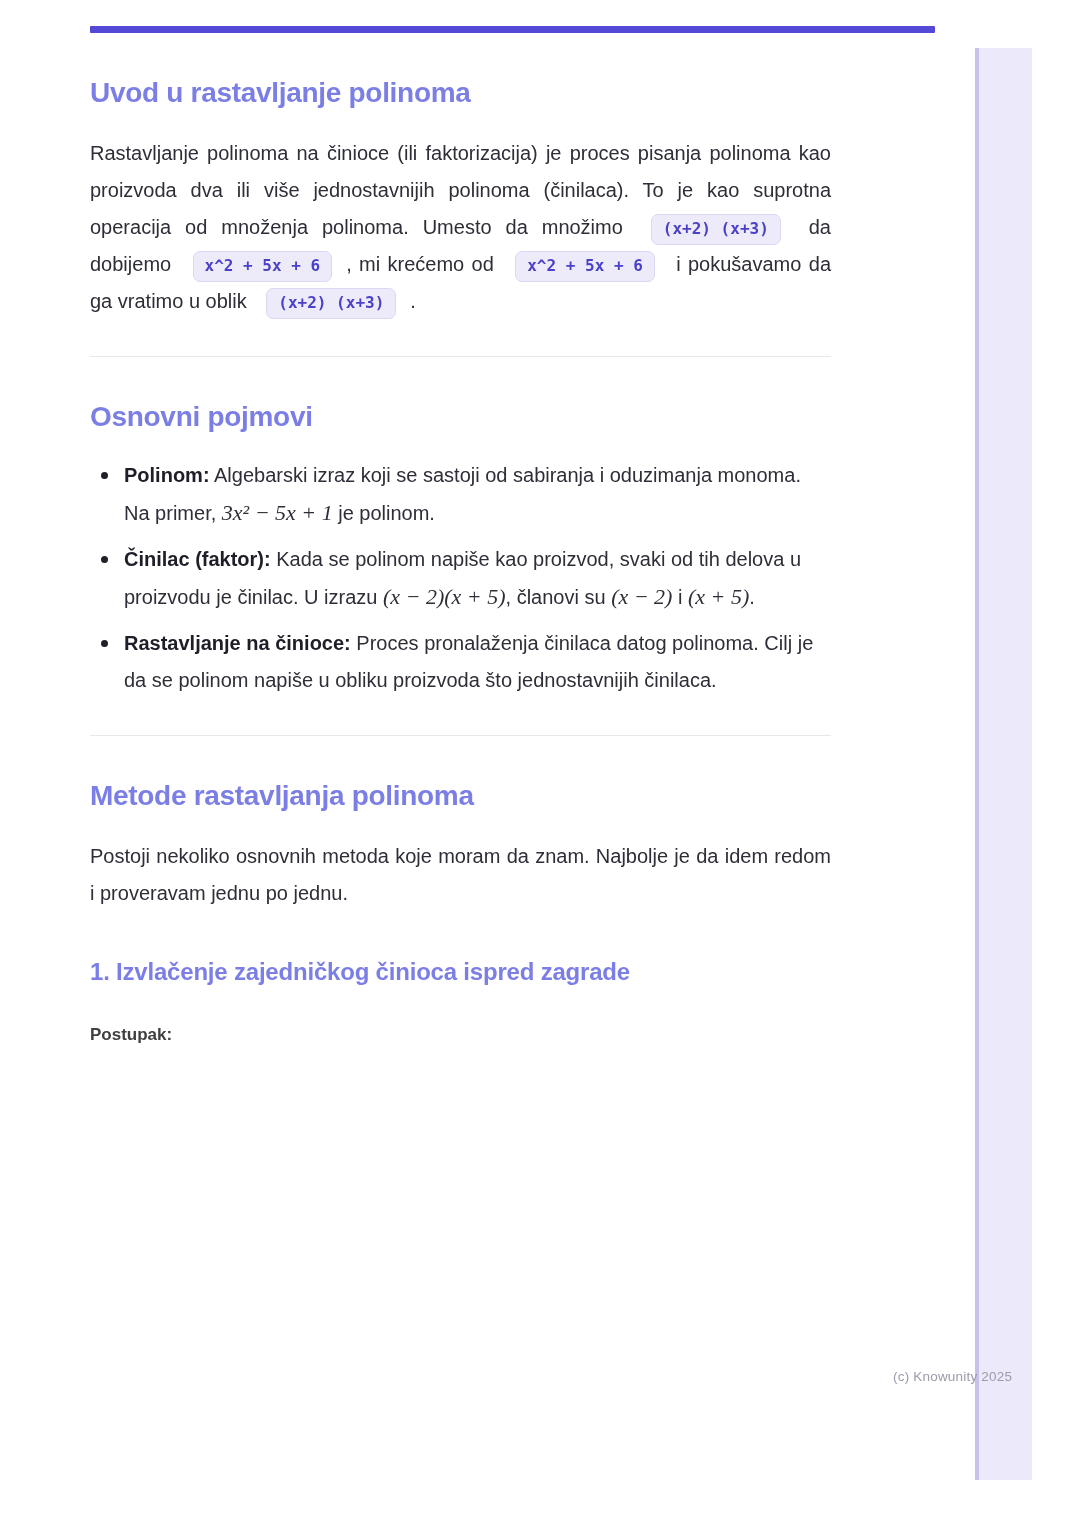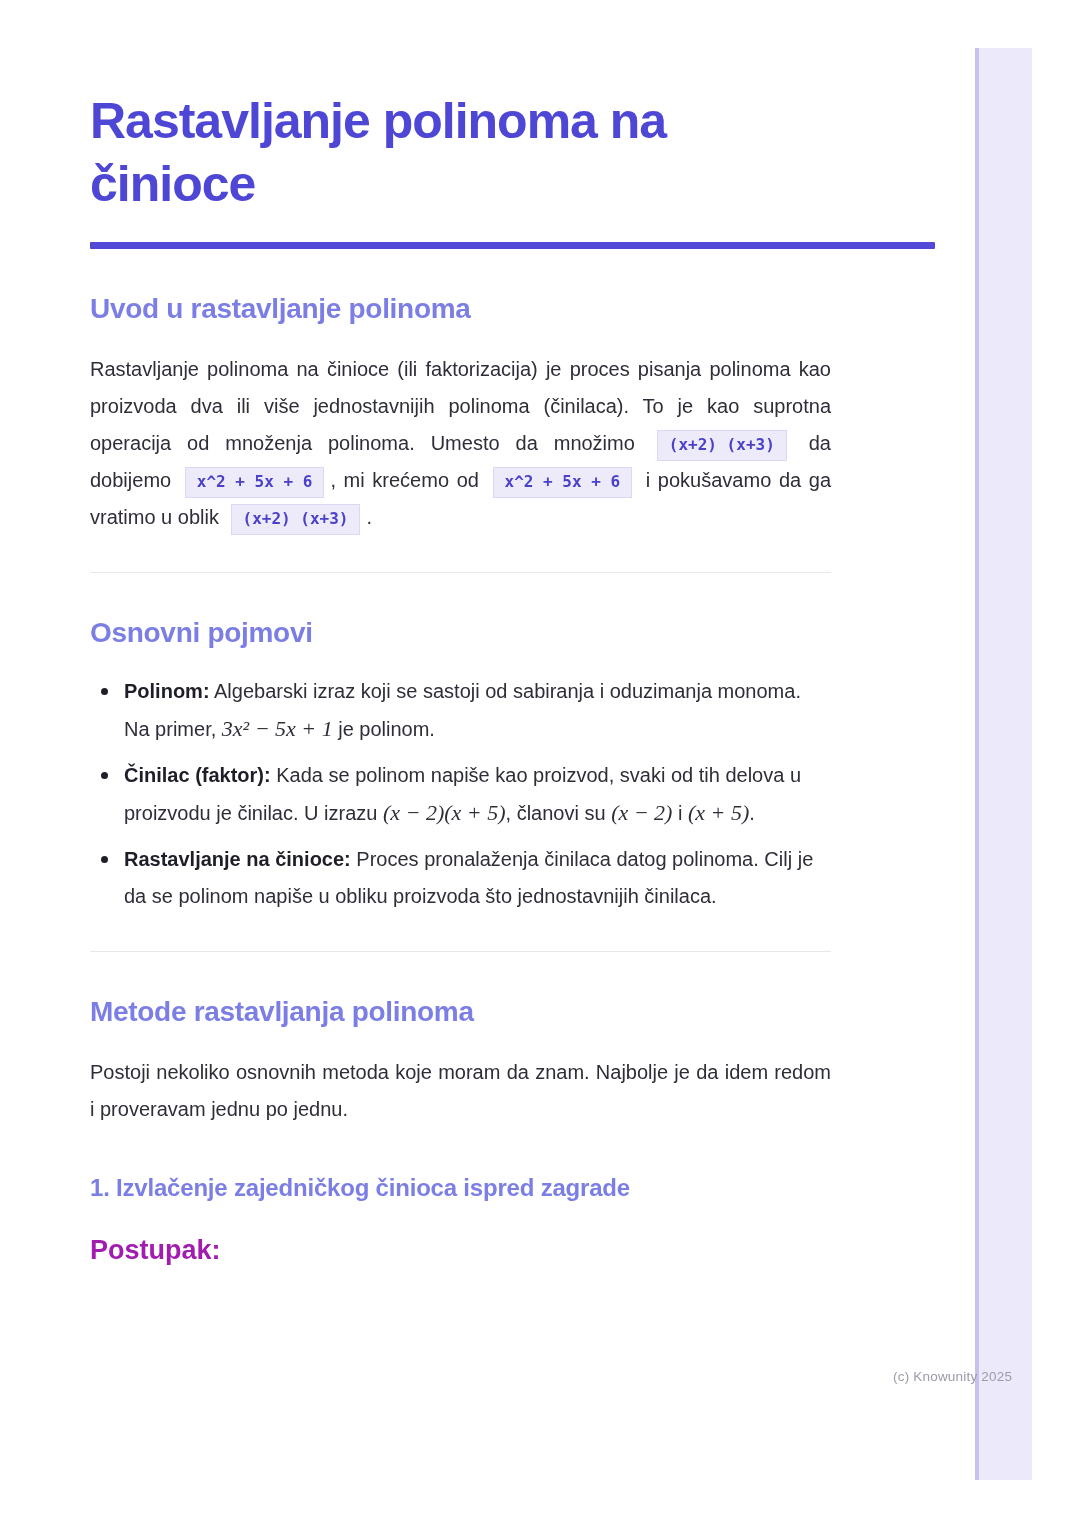--- a/index.html
+++ b/index.html
@@ -52,26 +52,26 @@
 
   p.body-text { margin-top: 26px; font-size: 20px; line-height: 37px; }
   .just { text-align: justify; }
 
   hr.divider { border: 0; border-top: 1px solid var(--divider, #e7e7ec); margin: 36px 0 0; }
 
   .chip {
     display: inline-block;
     background: var(--chip-bg, #edebfa);
     border: 1px solid #dcd8f4;
-    border-radius: 0;
+    border-radius: 7px;
     padding: 2px 11px 3px;
     font-family: "DejaVu Sans Mono", "Liberation Mono", monospace;
     font-size: 16px; font-weight: 700; line-height: 24px;
     color: var(--chip-text, #4a41c8);
-    margin: 0 6px; white-space: nowrap;
+    margin: 0 14px; white-space: nowrap;
     vertical-align: baseline;
   }
 
   .math {
     font-family: "Liberation Serif", "DejaVu Serif", serif;
     font-style: italic; font-size: 22px;
   }
 
   ul.term-list { margin-top: 24px; list-style: none; }
   ul.term-list > li {
@@ -80,33 +80,32 @@
     font-size: 20px; line-height: 37px;
   }
   ul.term-list > li:first-child { margin-top: 16px; }
   ul.term-list > li::before {
     content: ""; position: absolute; left: 11px; top: 15px;
     width: 7px; height: 7px; border-radius: 50%;
     background: #1f1f28;
   }
   .term { font-weight: 700; color: #1e1e28; }
 
-  p.step-label { margin-top: 30px; font-size: 27px; line-height: 37px; font-weight: 700; color: #a21caf; }
+  p.step-label { margin-top: 30px; font-size: 17px; line-height: 37px; font-weight: 700; color: #404040; }
 </style>
 </head>
 <body>
 
 <div class="page">
 
   <div class="edge-strip"></div>
   <div class="copyright">(c) Knowunity 2025</div>
 
   <main class="content">
 
-    <h1 class="page-title">Rastavljanje polinoma na činioce</h1>
     <div class="title-rule"></div>
 
     <section>
       <h2 class="section-heading">Uvod u rastavljanje polinoma</h2>
 
       <p class="body-text just"><span>Rastavljanje polinoma na činioce (ili faktorizacija) je proces pisanja polinoma kao proizvoda dva ili više jednostavnijih polinoma (činilaca). To je kao suprotna operacija od množenja polinoma. Umesto da množimo</span>
         <code class="chip">(x+2) (x+3)</code>
         <span>da dobijemo</span>
         <code class="chip">x^2 + 5x + 6</code><span>, mi krećemo od</span>
         <code class="chip">x^2 + 5x + 6</code>

